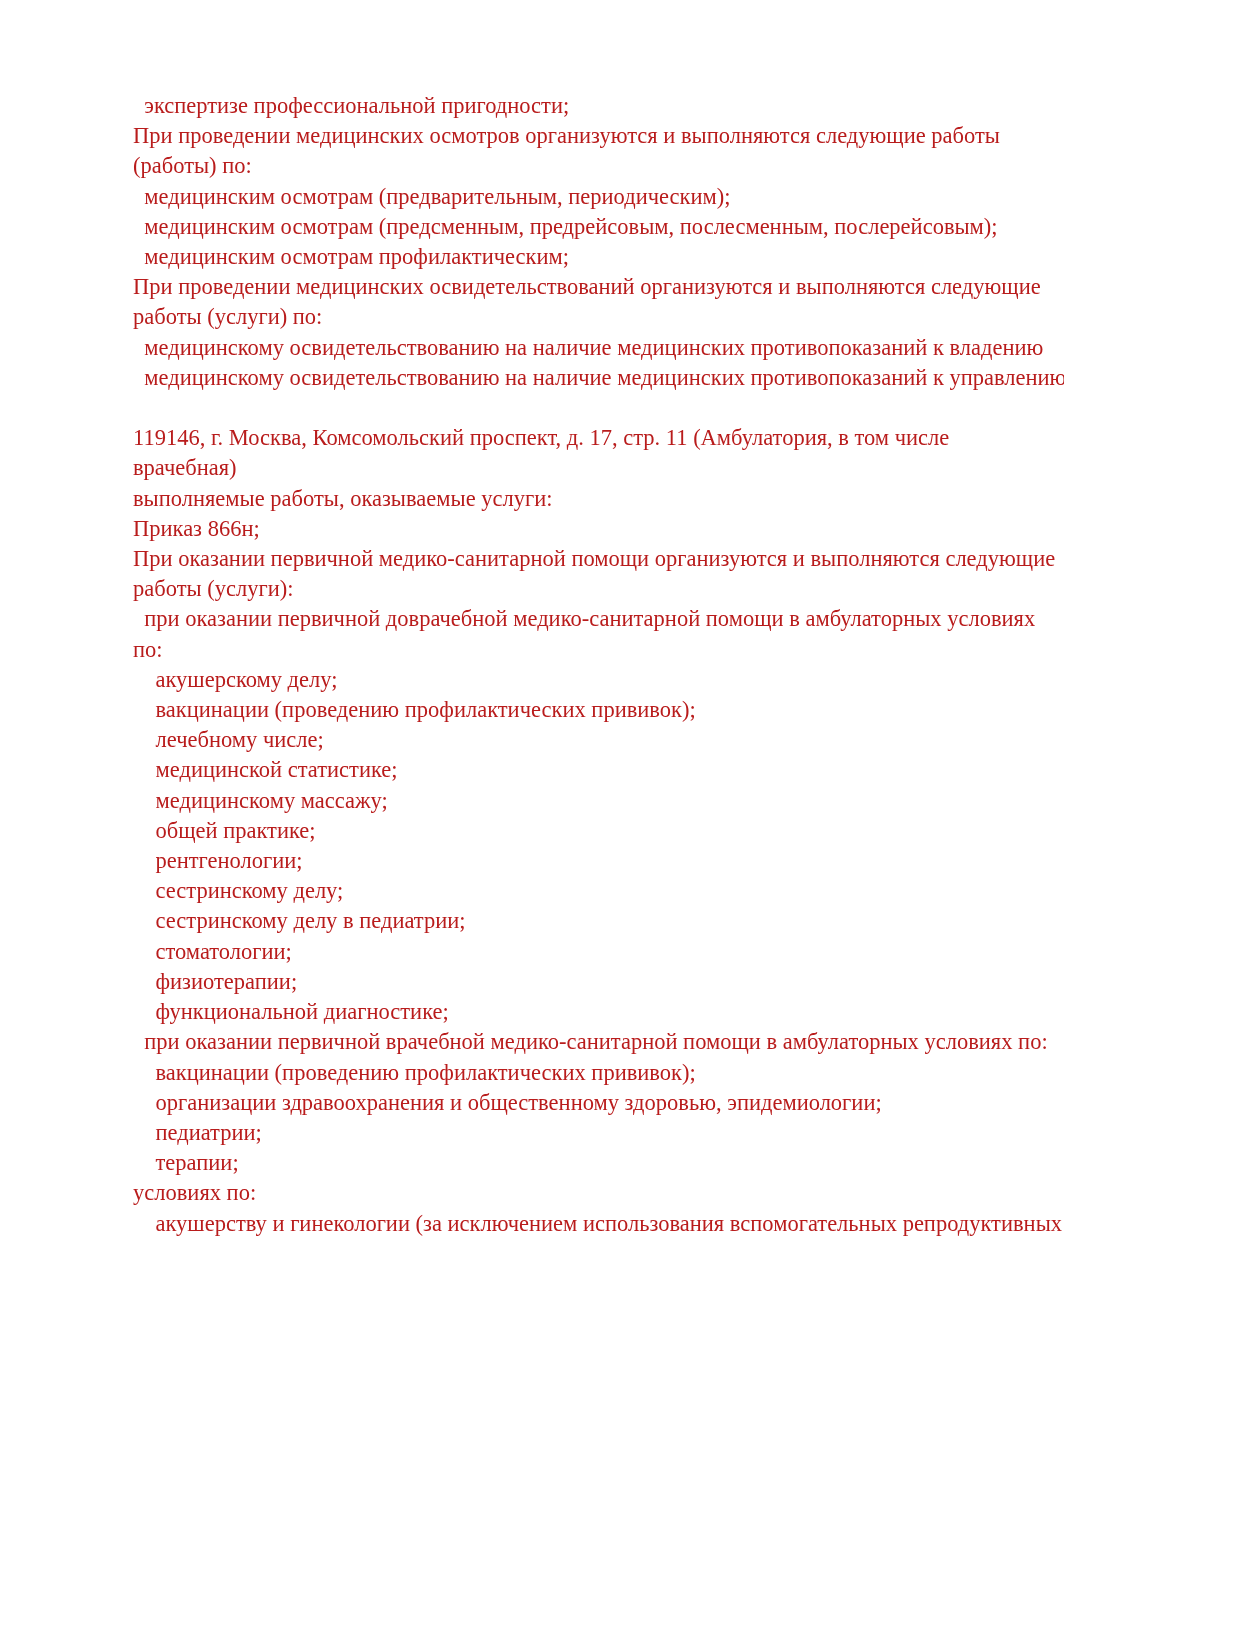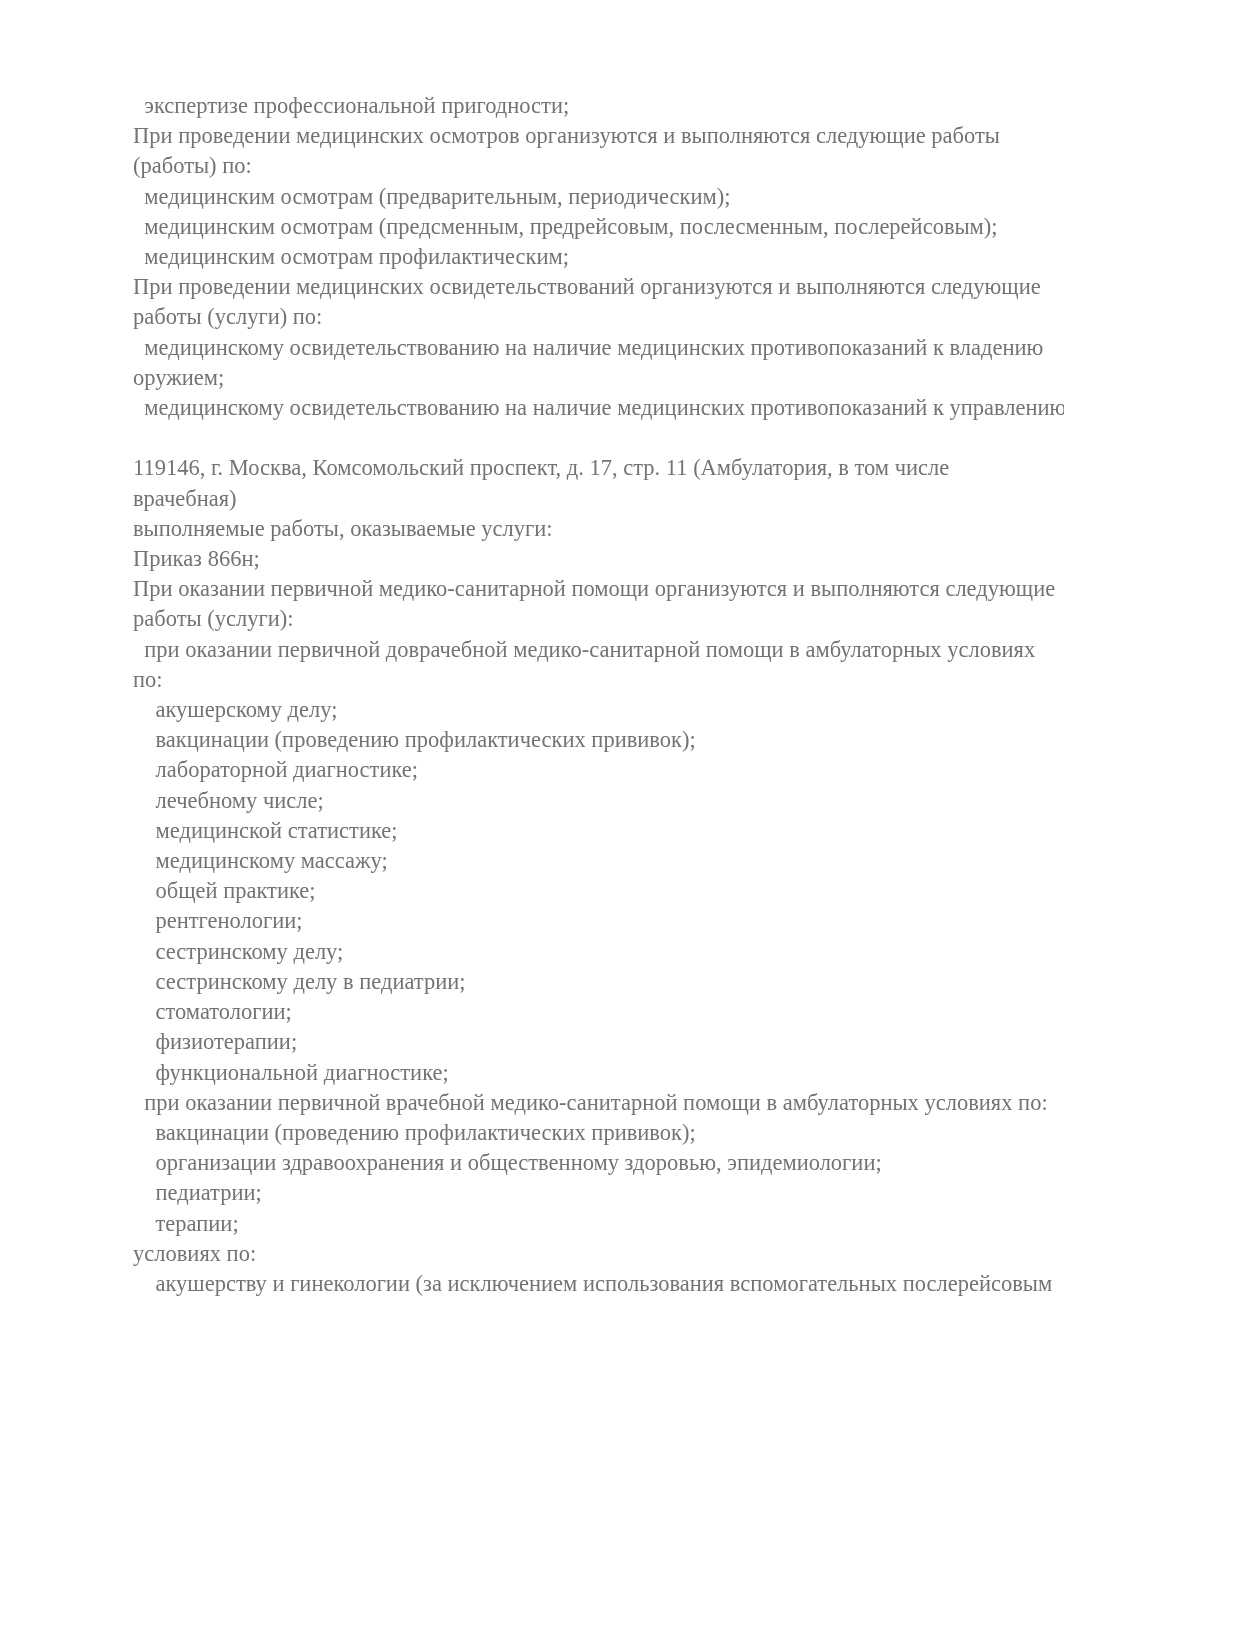--- a/index.html
+++ b/index.html
@@ -10,21 +10,21 @@
   body {
     width: 1240px;
     height: 1650px;
     overflow: hidden;
   }
   .page {
     box-sizing: border-box;
     width: 1064px;
     height: 1650px;
     background: #ffffff;
-    color: #737373;
+    color: #b91c1c;
     padding: 91px 96px 0 133px;
     font-family: "Liberation Serif", "DejaVu Serif", serif;
     font-size: 22.5px;
     line-height: 30.2px;
     overflow: hidden;
   }
   .doc-line {
     white-space: pre;
     min-height: 30.2px;
     overflow: visible;
@@ -37,45 +37,43 @@
   <div id="doc-lines">
       <div class="doc-line">  экспертизе профессиональной пригодности;</div>
       <div class="doc-line">При проведении медицинских осмотров организуются и выполняются следующие работы</div>
       <div class="doc-line">(работы) по:</div>
       <div class="doc-line">  медицинским осмотрам (предварительным, периодическим);</div>
       <div class="doc-line">  медицинским осмотрам (предсменным, предрейсовым, послесменным, послерейсовым);</div>
       <div class="doc-line">  медицинским осмотрам профилактическим;</div>
       <div class="doc-line">При проведении медицинских освидетельствований организуются и выполняются следующие</div>
       <div class="doc-line">работы (услуги) по:</div>
       <div class="doc-line">  медицинскому освидетельствованию на наличие медицинских противопоказаний к владению</div>
-      <div class="doc-line">оружием;</div>
       <div class="doc-line">  медицинскому освидетельствованию на наличие медицинских противопоказаний к управлению</div>
       <div class="doc-line">&nbsp;</div>
       <div class="doc-line">119146, г. Москва, Комсомольский проспект, д. 17, стр. 11 (Амбулатория, в том числе</div>
       <div class="doc-line">врачебная)</div>
       <div class="doc-line">выполняемые работы, оказываемые услуги:</div>
       <div class="doc-line">Приказ 866н;</div>
       <div class="doc-line">При оказании первичной медико-санитарной помощи организуются и выполняются следующие</div>
       <div class="doc-line">работы (услуги):</div>
       <div class="doc-line">  при оказании первичной доврачебной медико-санитарной помощи в амбулаторных условиях</div>
       <div class="doc-line">по:</div>
       <div class="doc-line">    акушерскому делу;</div>
       <div class="doc-line">    вакцинации (проведению профилактических прививок);</div>
-      <div class="doc-line">    лабораторной диагностике;</div>
       <div class="doc-line">    лечебному числе;</div>
       <div class="doc-line">    медицинской статистике;</div>
       <div class="doc-line">    медицинскому массажу;</div>
       <div class="doc-line">    общей практике;</div>
       <div class="doc-line">    рентгенологии;</div>
       <div class="doc-line">    сестринскому делу;</div>
       <div class="doc-line">    сестринскому делу в педиатрии;</div>
       <div class="doc-line">    стоматологии;</div>
       <div class="doc-line">    физиотерапии;</div>
       <div class="doc-line">    функциональной диагностике;</div>
       <div class="doc-line">  при оказании первичной врачебной медико-санитарной помощи в амбулаторных условиях по:</div>
       <div class="doc-line">    вакцинации (проведению профилактических прививок);</div>
       <div class="doc-line">    организации здравоохранения и общественному здоровью, эпидемиологии;</div>
       <div class="doc-line">    педиатрии;</div>
       <div class="doc-line">    терапии;</div>
       <div class="doc-line">условиях по:</div>
-      <div class="doc-line">    акушерству и гинекологии (за исключением использования вспомогательных послерейсовым</div>
+      <div class="doc-line">    акушерству и гинекологии (за исключением использования вспомогательных репродуктивных</div>
     </div>
 </div>
 
 </body></html>

